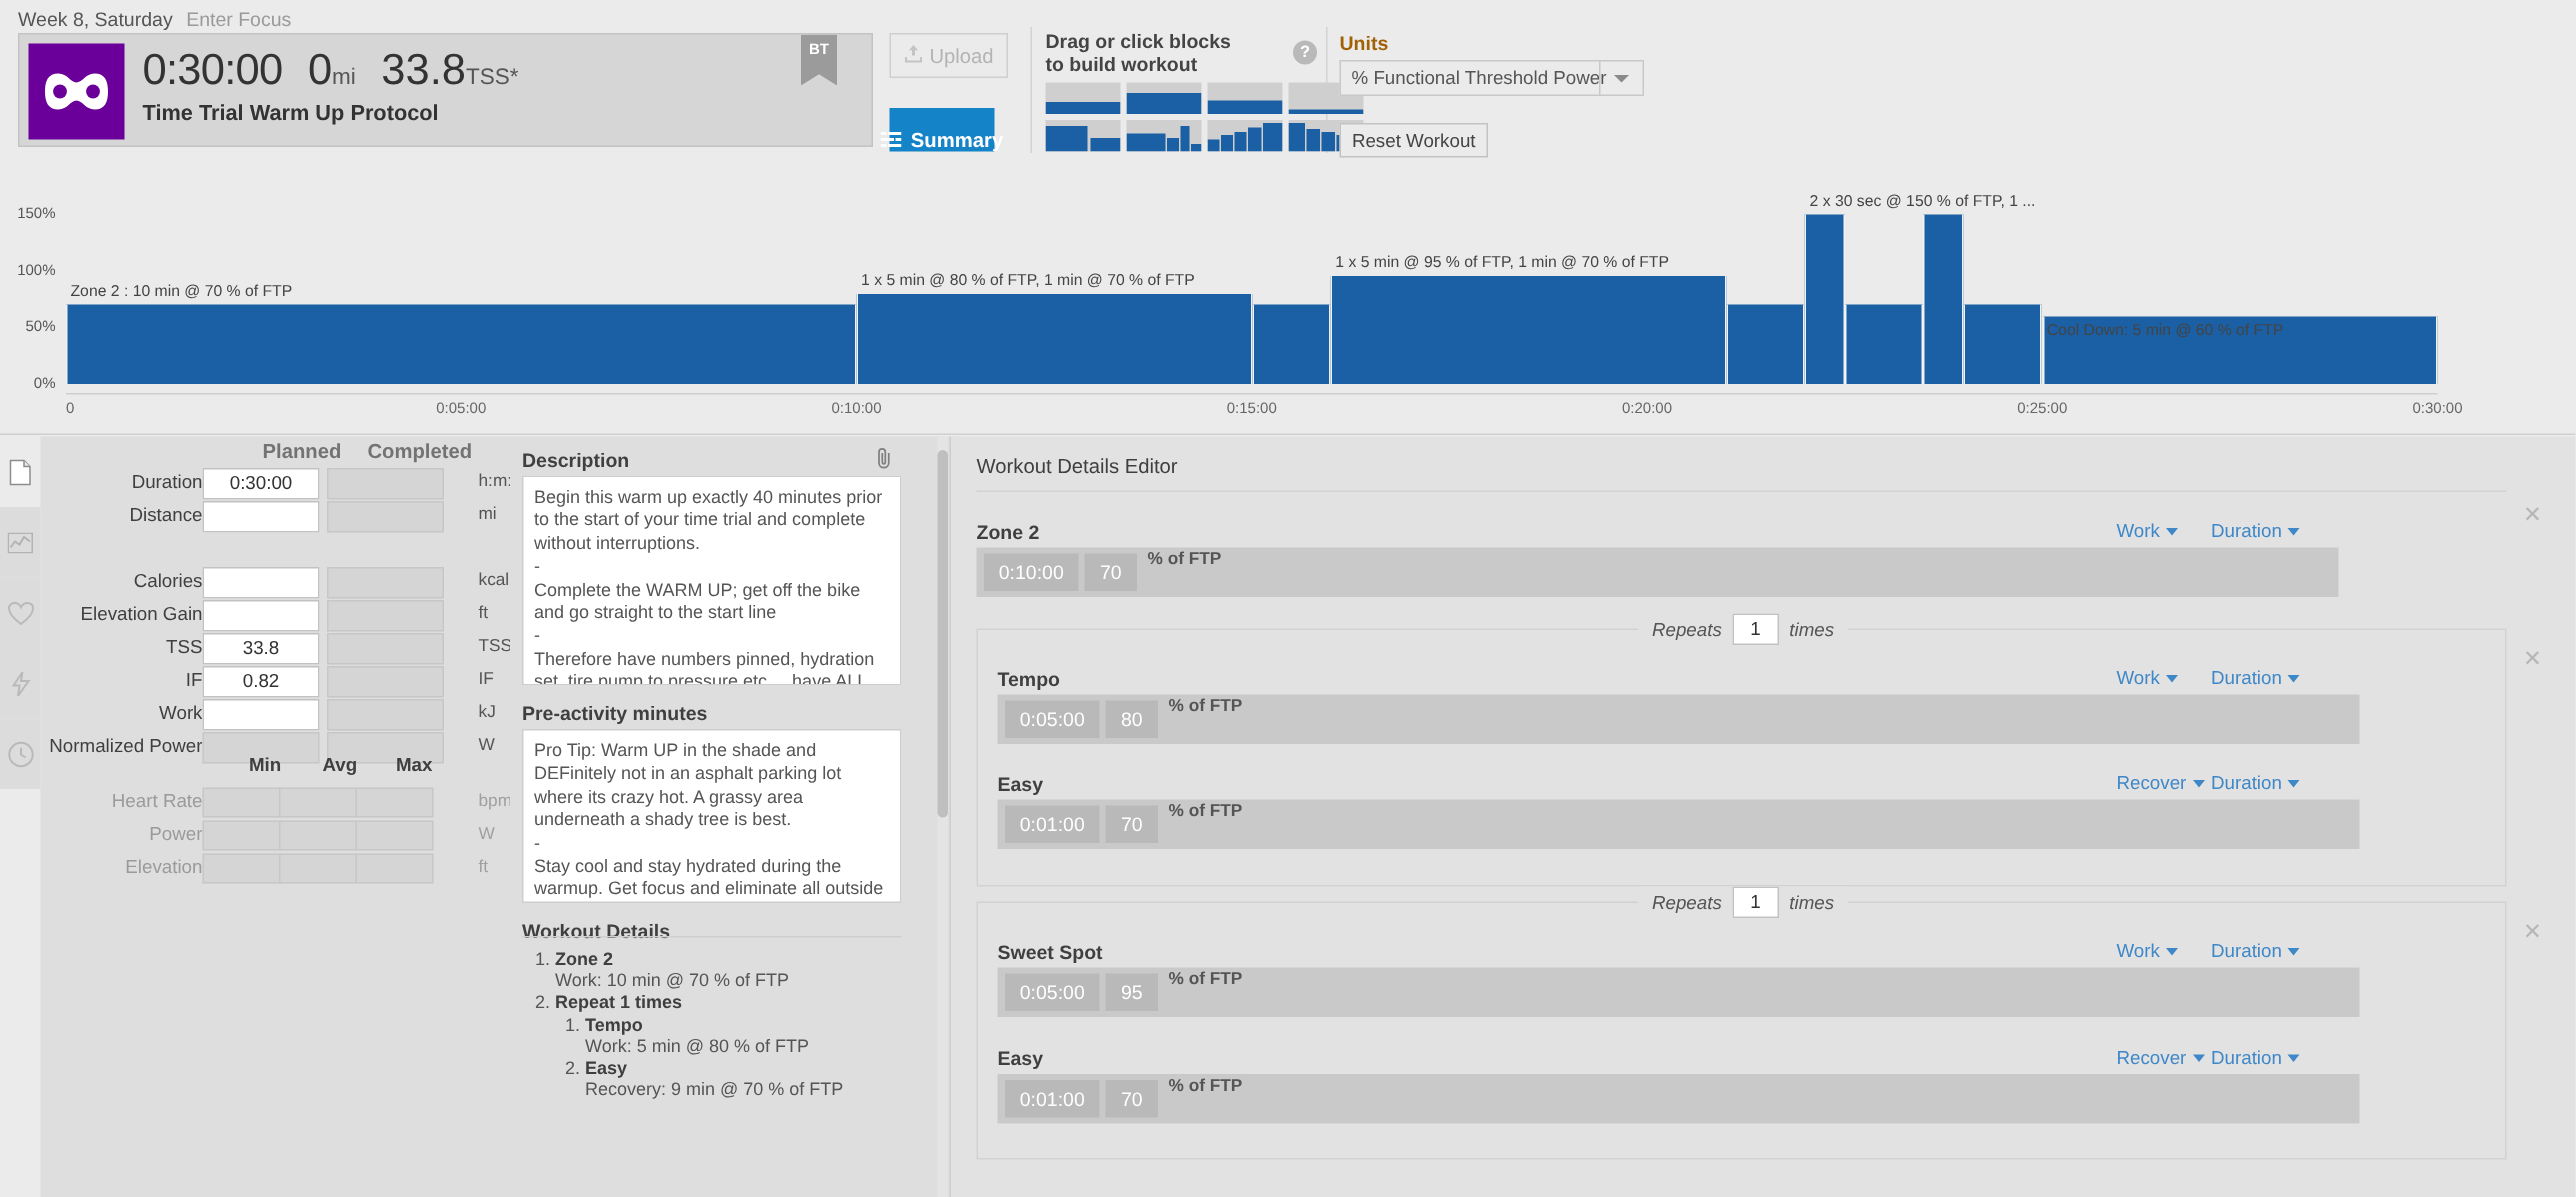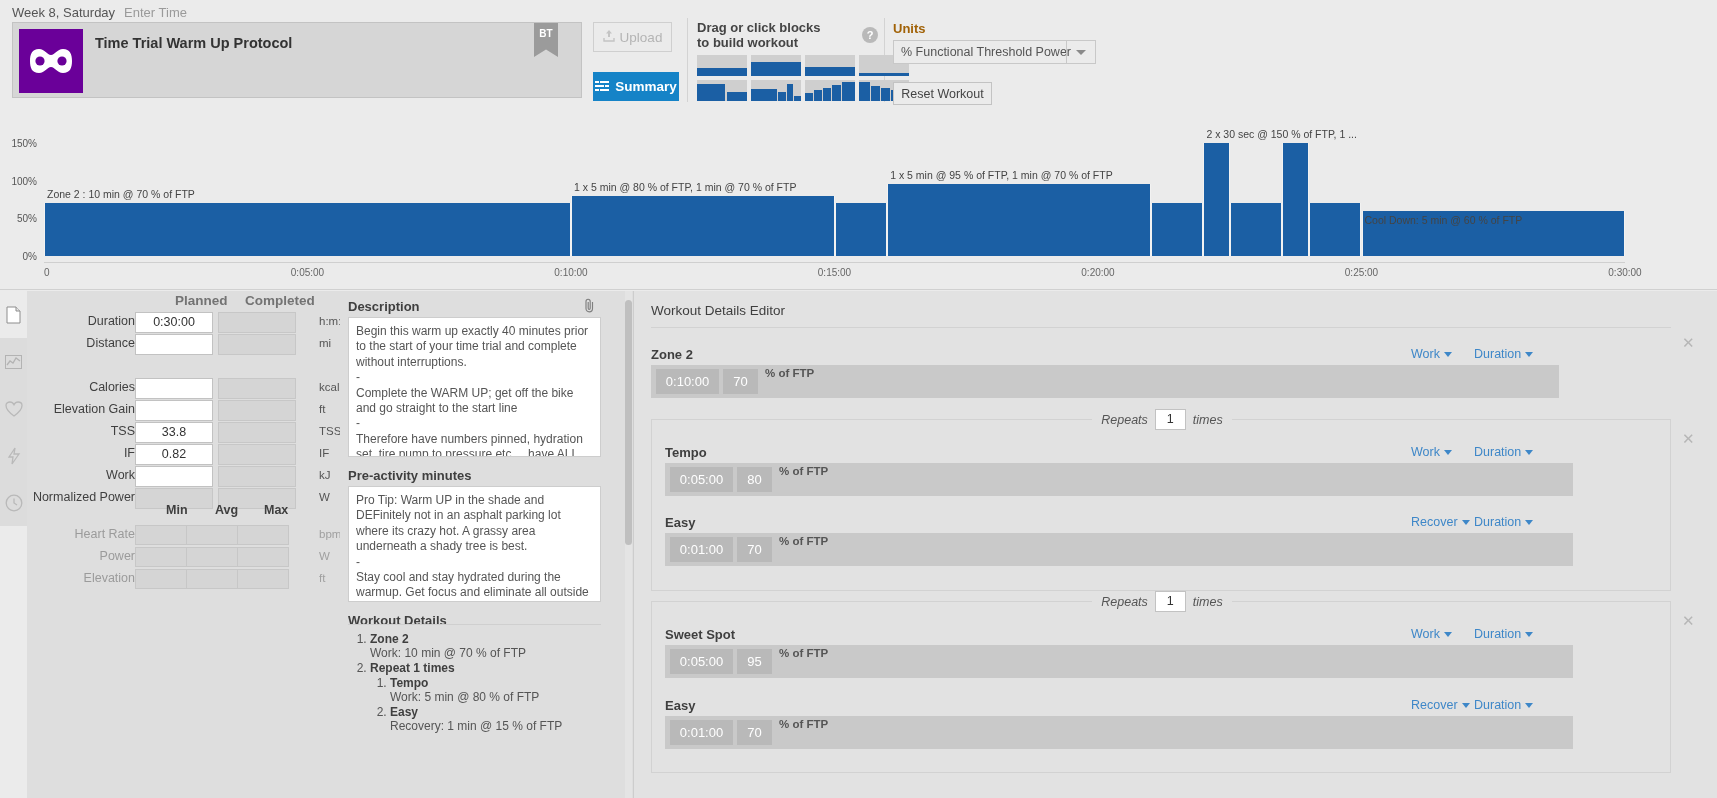--- a/index.html
+++ b/index.html
@@ -41,23 +41,23 @@
     text-align: center; line-height: 22px;
     clip-path: polygon(0 0, 100% 0, 100% 100%, 50% 78%, 0 100%);
   }
 
   .btn-upload {
     position: absolute; left: 593px; top: 22px; width: 79px; height: 30px;
     border: 1px solid #cfcfcf; background: #ebebeb; color: #b4b4b4;
     font-size: 13.5px; display: flex; align-items: center; justify-content: center; gap: 5px;
   }
   .btn-summary {
-    position: absolute; left: 593px; top: 72px; width: 86px; height: 29px;
+    position: absolute; left: 593px; top: 72px; width: 70px; height: 29px;
     background: #1583c7; color: #fff; font-size: 13.5px; font-weight: bold;
-    display: flex; align-items: center; justify-content: center; gap: 6px;
+    display: flex; align-items: flex-end; justify-content: center; gap: 6px;
   }
 
   .divider-v { position: absolute; top: 18px; width: 1px; height: 84px; background: #d3d3d3; }
 
   .blocks-head { position: absolute; left: 697px; top: 20px; width: 125px;
     font-size: 13px; font-weight: bold; color: #444; line-height: 15px; }
   .help-icon { position: absolute; left: 862px; top: 27px; width: 16px; height: 16px;
     border-radius: 50%; background: #b9b9b9; color: #fff; font-size: 11px; font-weight: bold;
     text-align: center; line-height: 16px; }
   .blockgrid { position: absolute; left: 697px; top: 55px; display: flex; gap: 4px; flex-direction: column; }
@@ -157,32 +157,35 @@
   .rep-inner .cnt { width: 31px; height: 21px; background: #fff; border: 1px solid #c2c2c2;
     font-size: 12.5px; color: #333; text-align: center; line-height: 19px; font-style: normal; }
 </style>
 </head>
 <body>
 
 <div class="app">
 
   <div class="topbar">
     <div class="crumbline">
-      <span class="wk">Week 8, Saturday</span><span class="enter">Enter Time</span>
+      <span class="wk">Week 8, Saturday</span><span class="enter">Enter Focus</span>
     </div>
 
     <div class="summary-card">
       <div class="sport-tile">
         <svg width="44" height="26" viewBox="0 0 44 26">
           <path d="M10 1 C3 1 1 6 1 13 C1 20 3 25 10 25 C16 25 18 19 22 19 C26 19 28 25 34 25 C41 25 43 20 43 13 C43 6 41 1 34 1 C28 1 26 7 22 7 C18 7 16 1 10 1 Z" fill="#ffffff"></path>
           <circle cx="11" cy="13" r="4.6" fill="#6a0099"></circle>
           <circle cx="33" cy="13" r="4.6" fill="#6a0099"></circle>
         </svg>
       </div>
       <div class="card-main">
+        <div class="card-metrics">
+          <span class="m-dur">0:30:00</span><span class="m-dist"><span>0</span><span class="u">mi</span></span><span class="m-tss"><span>33.8</span><span class="u">TSS*</span></span>
+        </div>
         <div class="card-title">Time Trial Warm Up Protocol</div>
       </div>
       <div class="bt-flag">BT</div>
     </div>
 
     <div class="btn-upload">
       <span>
         <svg width="12" height="13" viewBox="0 0 12 13">
             <path d="M6 1 L9 4.5 H7 V8 H5 V4.5 H3 Z" fill="#c4c4c4"></path>
             <path d="M1 9 V12 H11 V9" stroke="#c4c4c4" stroke-width="1.4" fill="none"></path>
@@ -422,21 +425,21 @@
 -
 Eye of the Tiger! Focus and Win!!</div>
 
     <div class="dp-title" style="left:8px; top:322px">Workout Details</div>
     <div class="wdlist">
       <hr>
       <ol id="wdlist-ol">
           <li><b>Zone 2</b><div class="sub">Work: 10 min @ 70 % of FTP</div></li>
           <li><b>Repeat 1 times</b><ol>
               <li><b>Tempo</b><div class="sub">Work: 5 min @ 80 % of FTP</div></li>
-              <li><b>Easy</b><div class="sub">Recovery: 1 min @ 15 % of FTP</div></li>
+              <li><b>Easy</b><div class="sub">Recovery: 9 min @ 70 % of FTP</div></li>
             </ol></li>
         </ol>
     </div>
   </div>
   <div class="scrollbar"></div>
   <div class="scrollthumb"></div>
 
   <div class="editor" id="editor">
     <div class="ed-title">Workout Details Editor</div>
     <div class="ed-rule" style="top:36px"></div>

